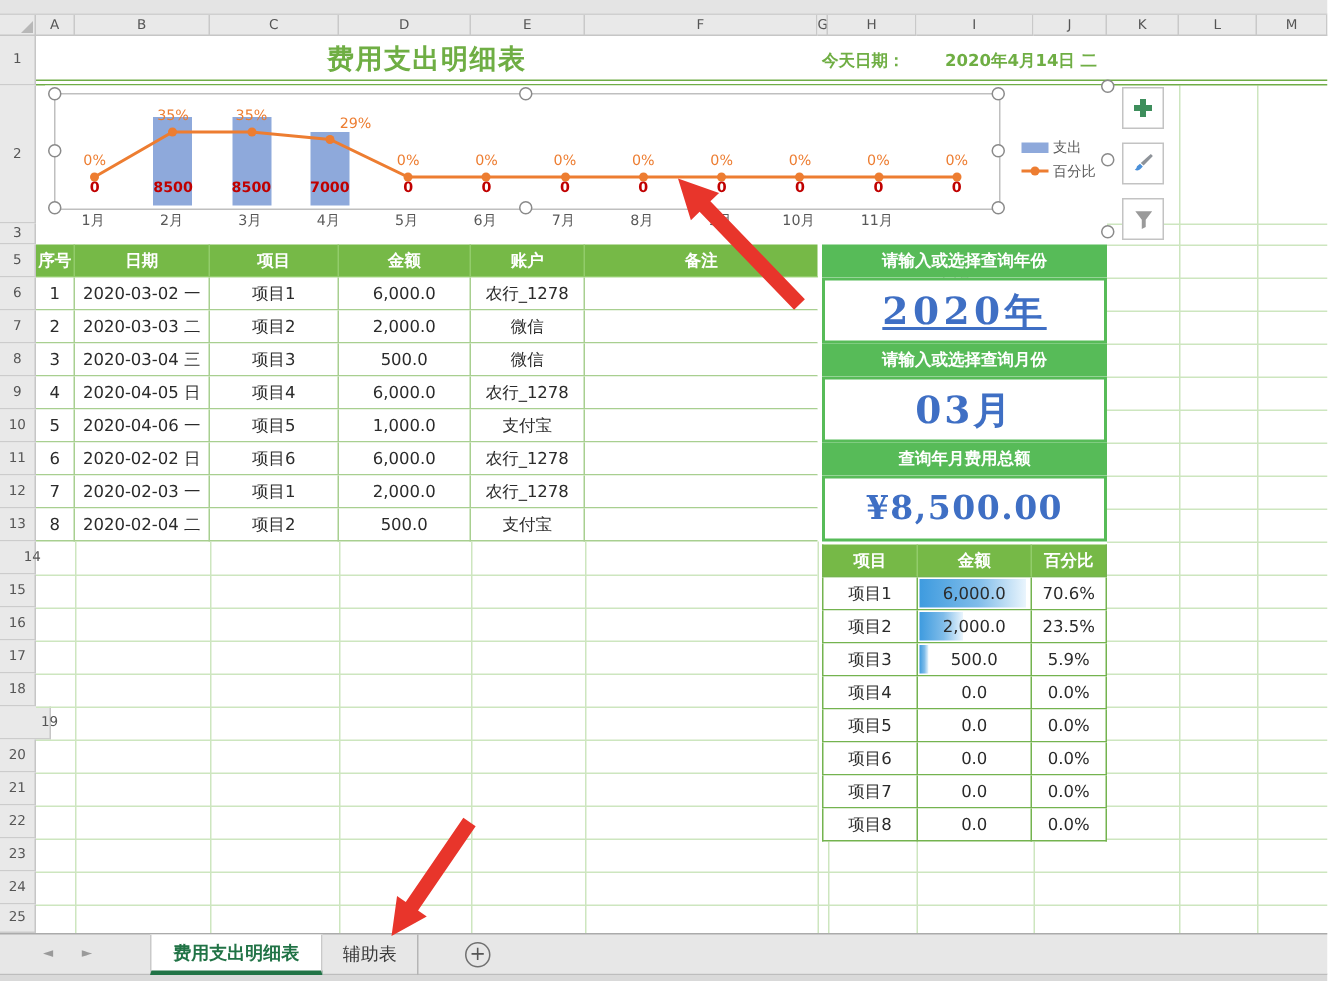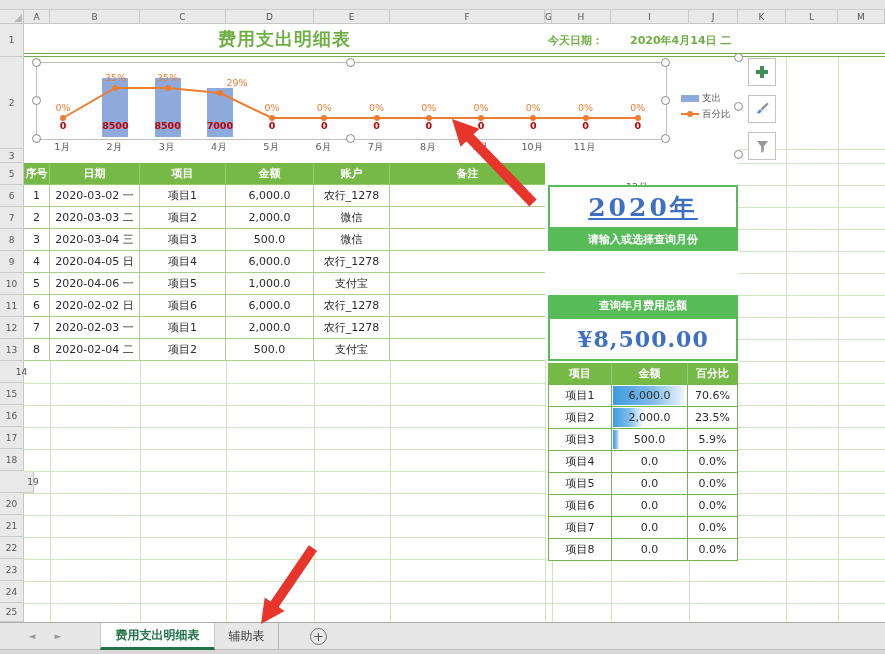--- a/index.html
+++ b/index.html
@@ -348,24 +348,28 @@
   </div>
   <div class="tbl-row" style="top:339px;">
     <div class="bcell c0">8</div>
       <div class="bcell c1">2020-02-04 二</div>
       <div class="bcell c2">项目2</div>
       <div class="bcell c3">500.0</div>
       <div class="bcell c4">支付宝</div>
       <div class="bcell c5"></div>
   </div>
 
+  <div class="abs panel-h" style="top:163px;">请输入或选择查询年份</div>
   <div class="abs panel-v" style="top:185px;">
       <span class="v-year">2020年</span>
     </div>
   <div class="abs panel-h" style="top:229px;">请输入或选择查询月份</div>
+  <div class="abs panel-v" style="top:251px;">
+      <span class="v-month">03月</span>
+    </div>
   <div class="abs panel-h" style="top:295px;">查询年月费用总额</div>
   <div class="abs panel-v" style="top:317px;">
       <span class="v-total">¥8,500.00</span>
     </div>
 
   <div class="sum-row" style="top:363px;">
     <div class="shcell s0">项目</div>
     <div class="shcell s1">金额</div>
     <div class="shcell s2">百分比</div>
   </div>

